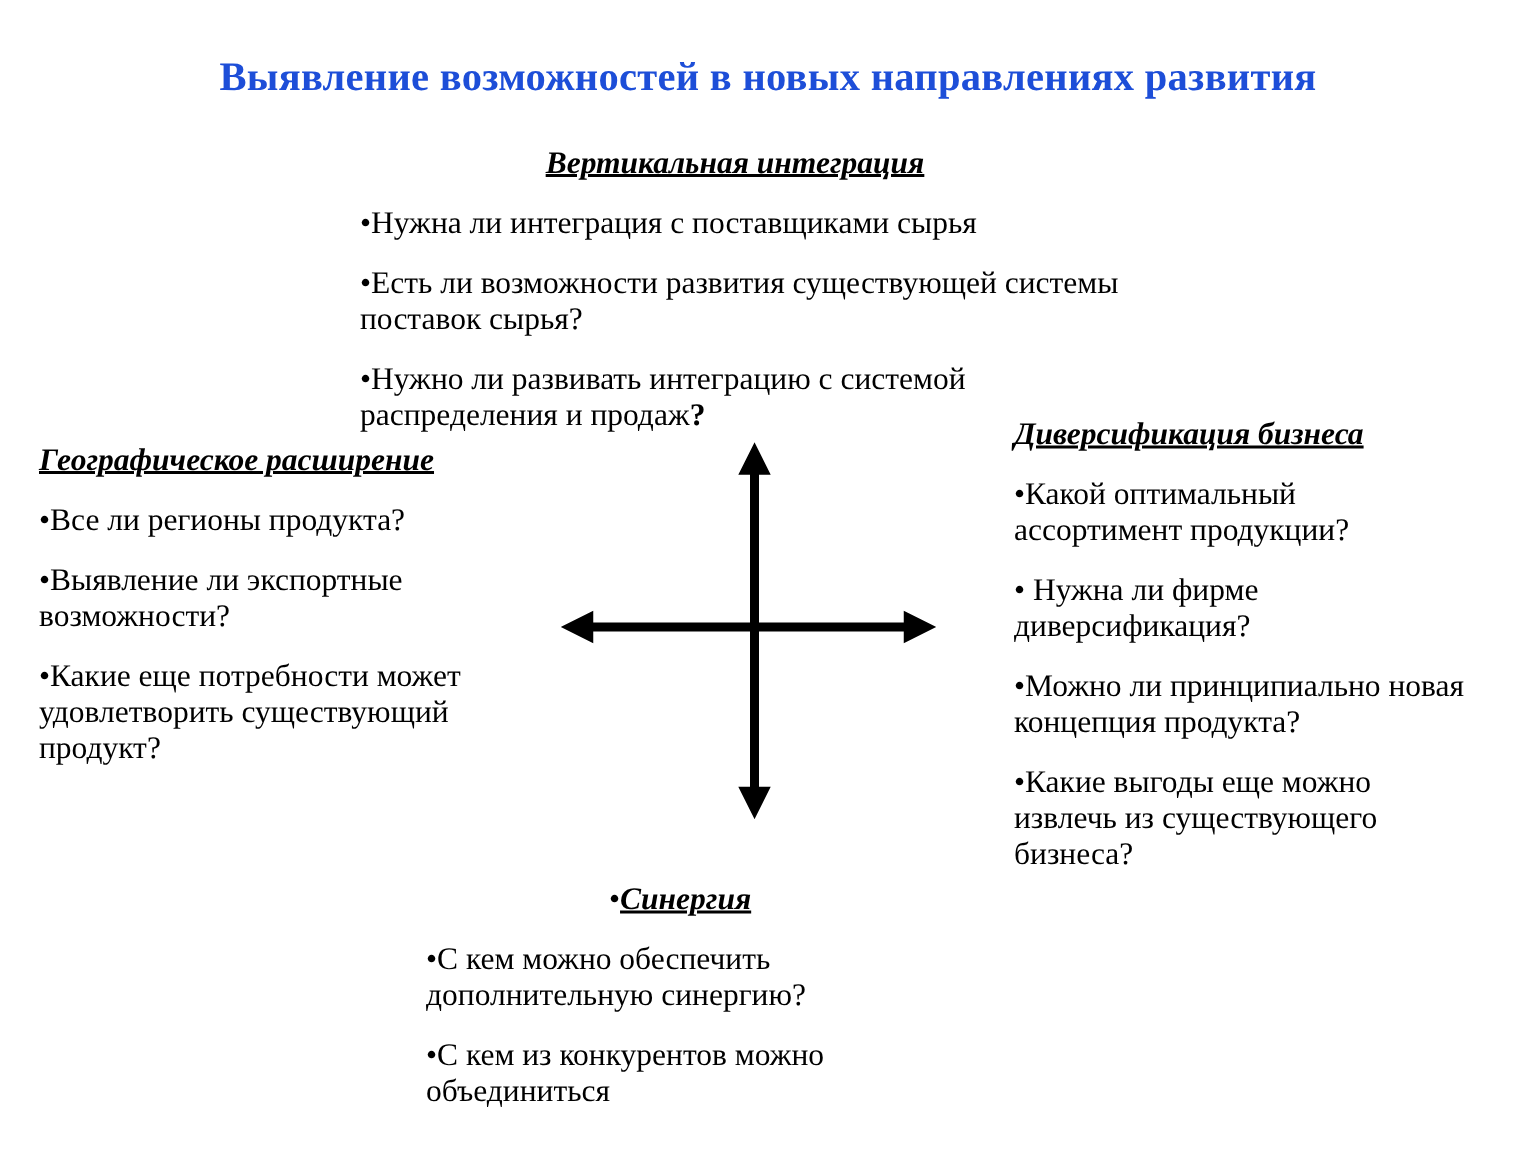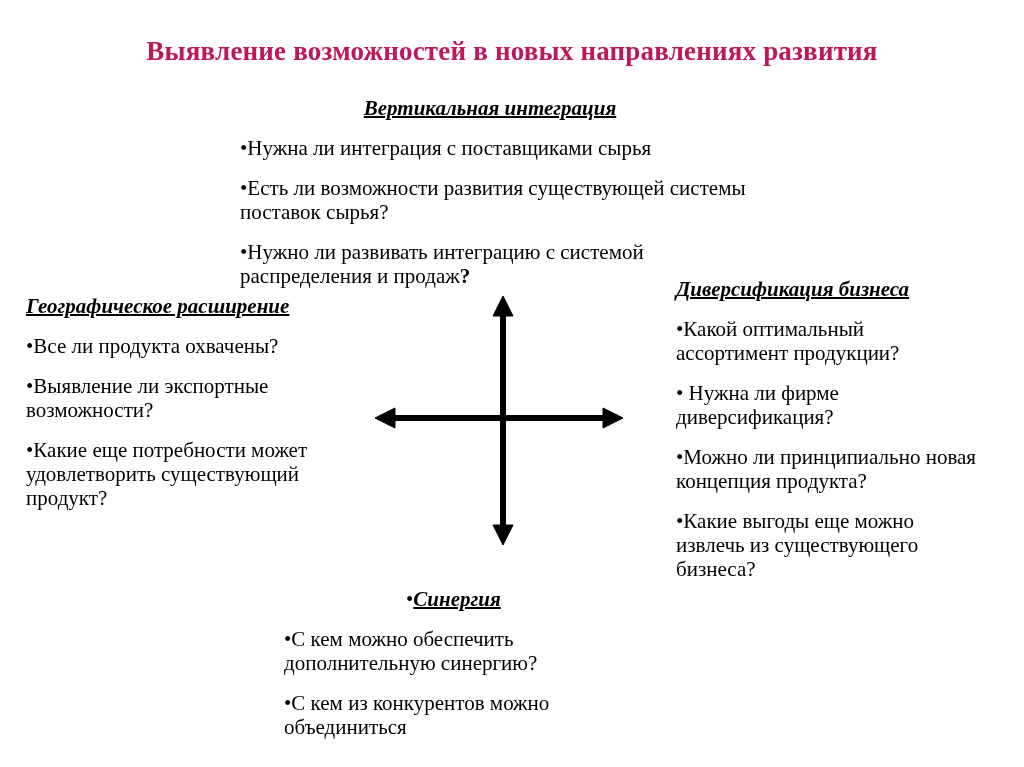--- a/index.html
+++ b/index.html
@@ -1,19 +1,19 @@
 <!DOCTYPE html>
 <html><head>
 <meta charset="utf-8">
 <style>
   html, body { margin:0; padding:0; }
   body { width:1024px; height:767px; background:#ffffff; position:relative; overflow:hidden;
          font-family:"Liberation Serif", "DejaVu Serif", serif; color:#000; }
   .title { position:absolute; left:0; top:36px; width:1024px; text-align:center;
-           font-weight:bold; font-size:27px; color:#be185d; letter-spacing:0.2px; }
+           font-weight:bold; font-size:27px; color:#1d4ed8; letter-spacing:0.2px; }
   .block { position:absolute; font-size:21px; line-height:24px; }
   .block .head { font-weight:bold; font-style:italic; text-decoration:underline; text-decoration-thickness:2px; display:block; }
   .block .item { display:block; margin-top:16px; }
   #vert { left:240px; top:96px; width:560px; }
   #vert .head { text-align:center; width:500px; }
   #geo { left:26px; top:294px; width:340px; }
   #div { left:676px; top:277px; width:340px; }
   #syn { left:284px; top:587px; width:340px; }
   #syn .headwrap { display:block; padding-left:122px; }
   #syn .head { display:inline; }
@@ -27,21 +27,21 @@
 
 <div class="block" id="vert">
   <span class="head">Вертикальная интеграция</span>
   <span class="item">•Нужна ли интеграция с поставщиками сырья</span>
   <span class="item" style="width:530px">•Есть ли возможности развития существующей системы поставок сырья?</span>
   <span class="item" style="width:510px"><span>•Нужно ли развивать интеграцию с системой распределения и продаж</span><span class="q">?</span></span>
 </div>
 
 <div class="block" id="geo">
   <span class="head">Географическое расширение</span>
-  <span class="item">•Все ли продукта охвачены?</span>
+  <span class="item">•Все ли регионы продукта?</span>
   <span class="item" style="width:320px">•Выявление ли экспортные возможности?</span>
   <span class="item" style="width:300px">•Какие еще потребности может удовлетворить существующий продукт?</span>
 </div>
 
 <div class="block" id="div">
   <span class="head">Диверсификация бизнеса</span>
   <span class="item" style="width:290px">•Какой оптимальный ассортимент продукции?</span>
   <span class="item" style="width:250px">• Нужна ли фирме диверсификация?</span>
   <span class="item" style="width:310px">•Можно ли принципиально новая концепция продукта?</span>
   <span class="item" style="width:310px">•Какие выгоды еще можно извлечь из существующего бизнеса?</span>

